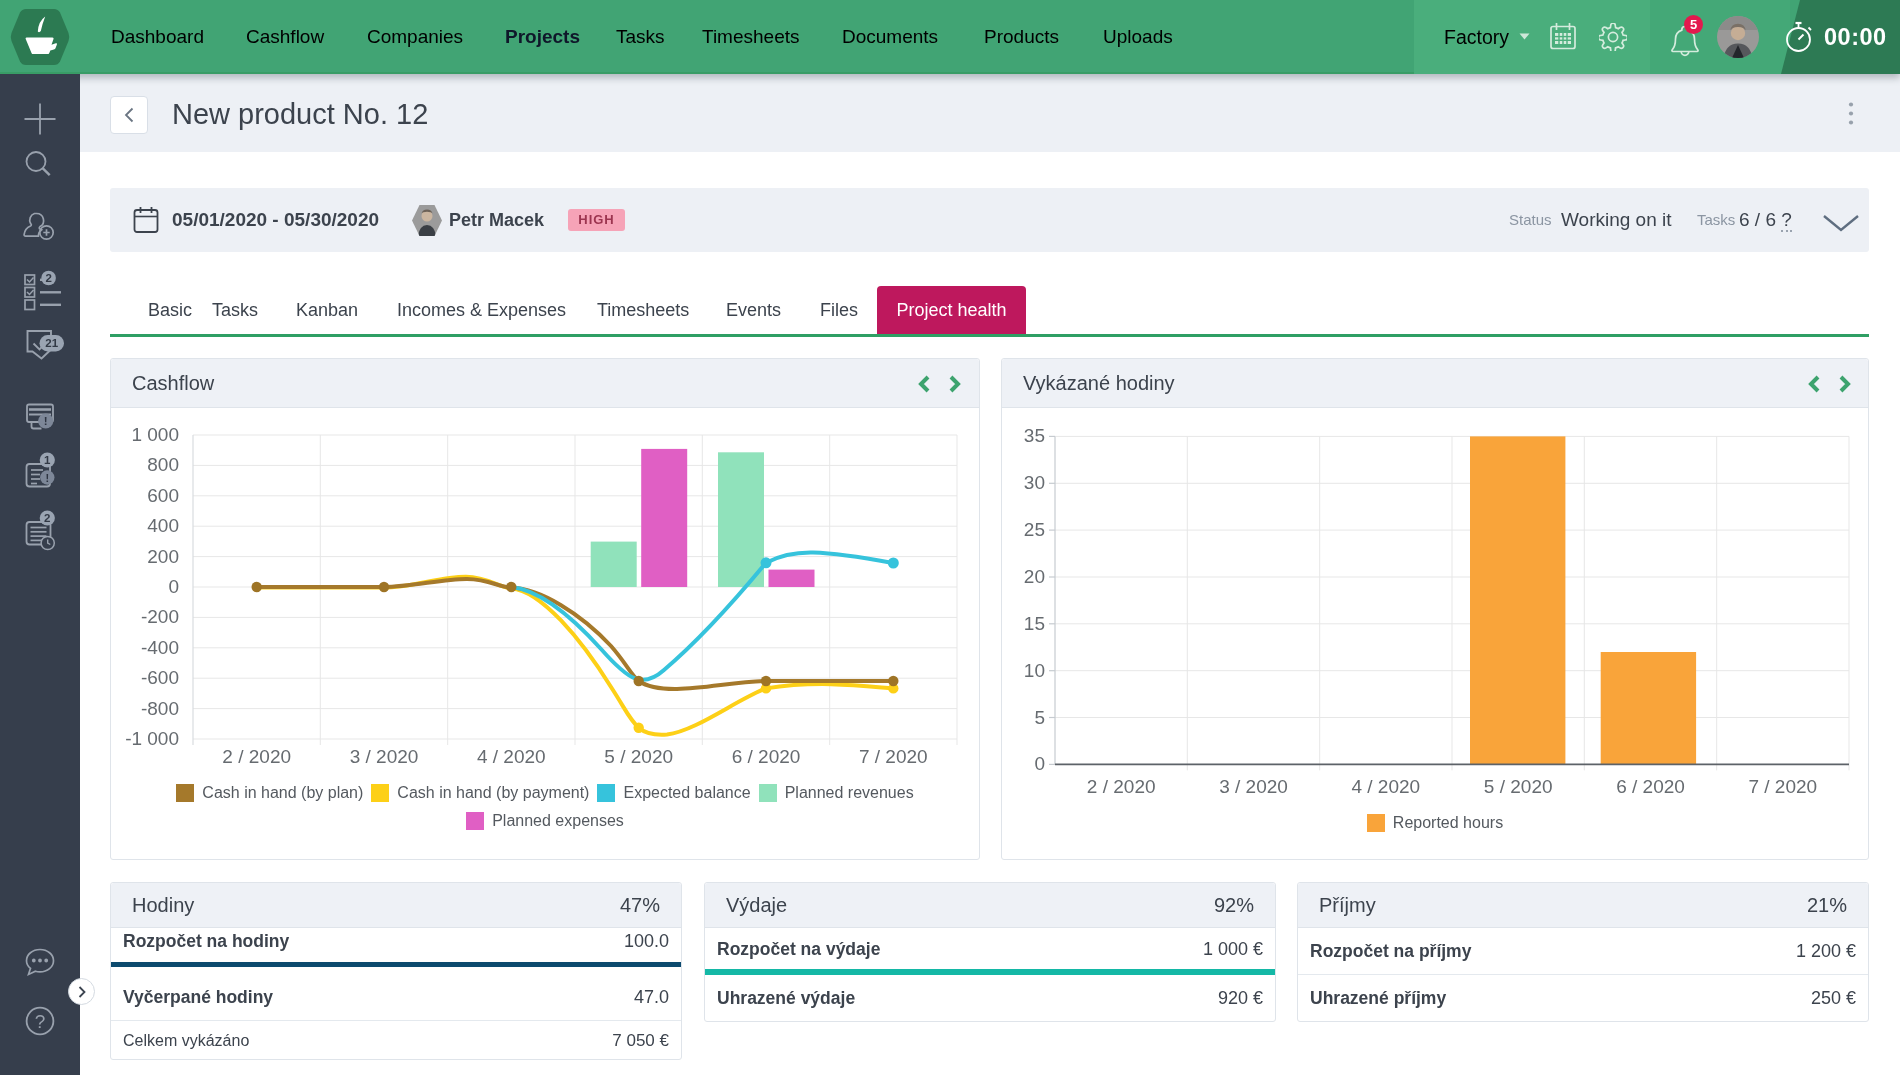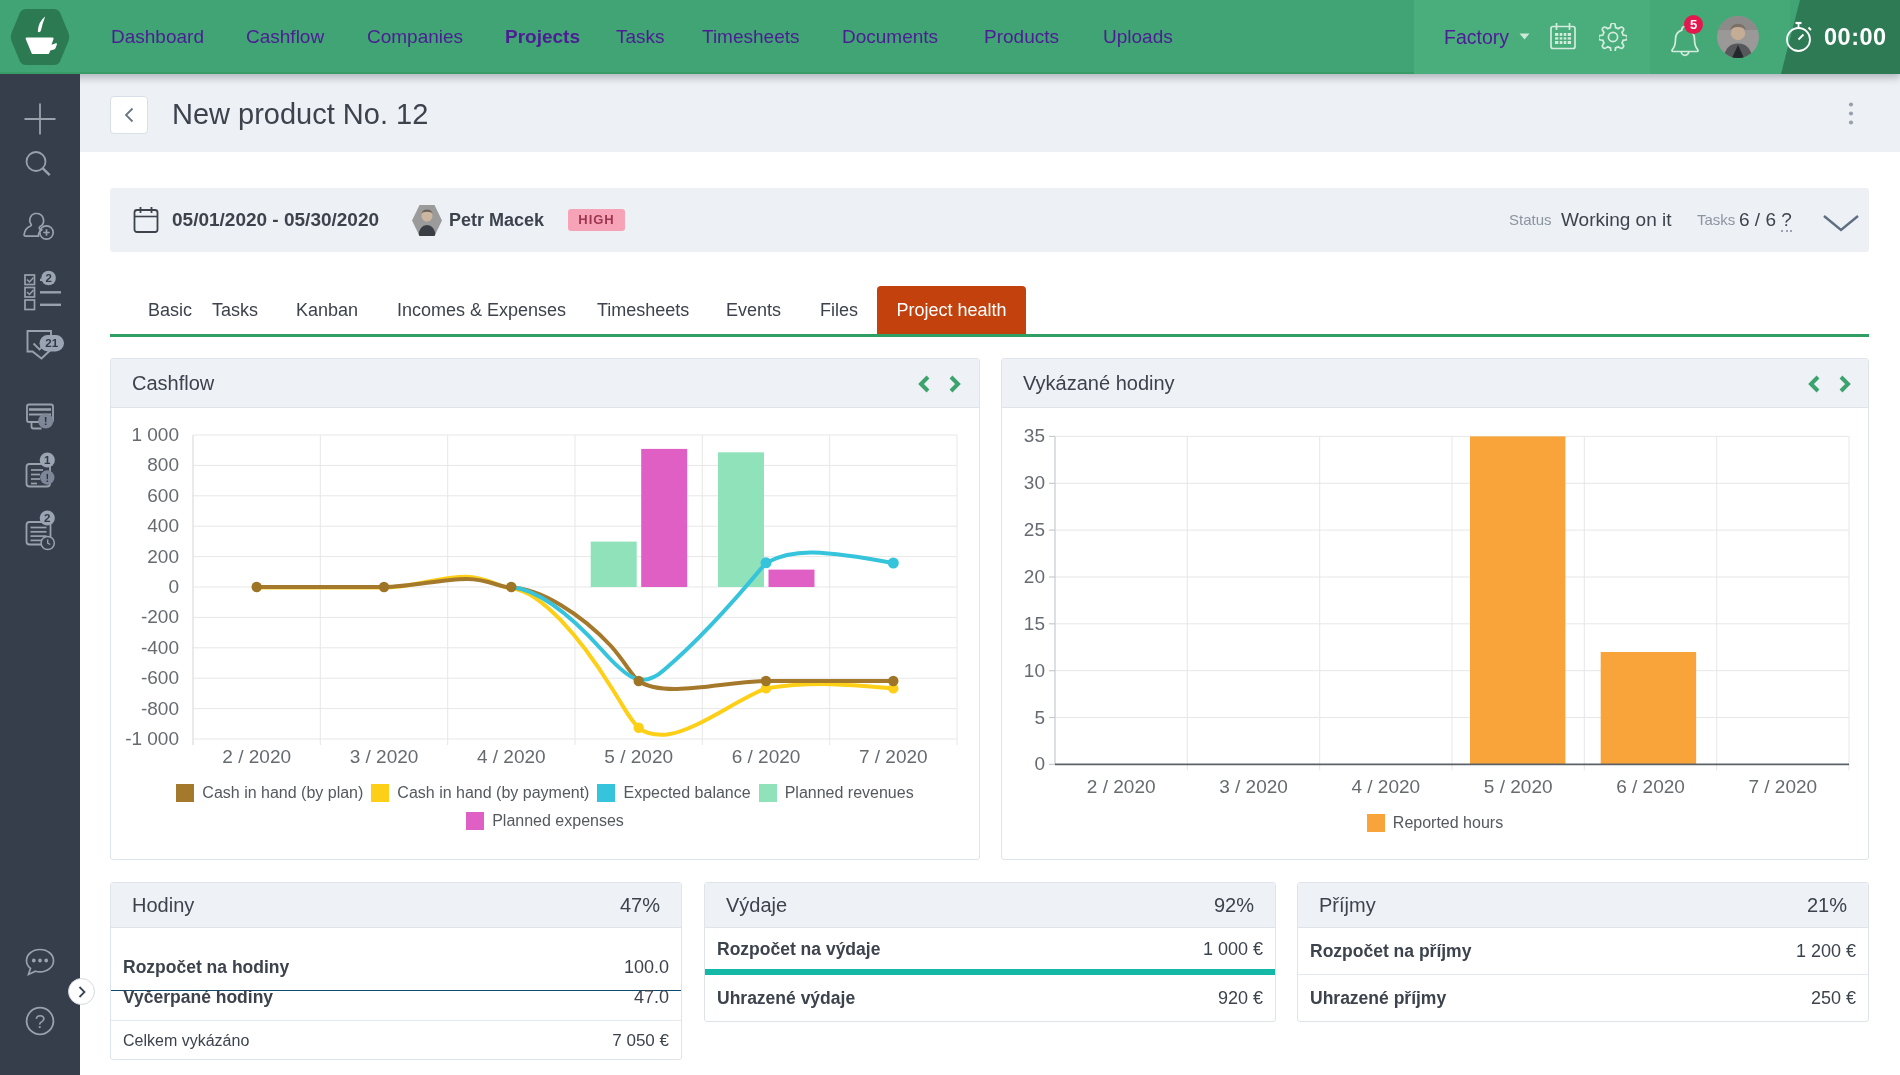--- a/index.html
+++ b/index.html
@@ -7,38 +7,38 @@
     font-family:"Liberation Sans", sans-serif; }
   .abs { position:absolute; }
   
   #nav { position:absolute; left:0; top:0; width:1900px; height:74px; background:#41a474; z-index:5;
     border-bottom:2px solid #399c66; box-sizing:content-box; height:72px;
     box-shadow:0 4px 7px rgba(90,100,110,0.4); }
   #nav .liteseg { position:absolute; left:1414px; top:0; width:236px; height:74px; background:#4aae7c; }
   #nav .midseg { position:absolute; left:1650px; top:0; width:140px; height:74px; background:#44a877; }
   #nav .timer { position:absolute; left:1770px; top:0; width:130px; height:74px; background:#2d7a54;
      clip-path:polygon(30px 0, 130px 0, 130px 74px, 11px 74px); }
-  .navitem { position:absolute; top:0; height:74px; line-height:74px; font-size:19px; color:#4c1d95; white-space:nowrap; }
-  .navitem.active { color:#4c1d95; font-weight:bold; }
+  .navitem { position:absolute; top:0; height:74px; line-height:74px; font-size:19px; color:#000000; white-space:nowrap; }
+  .navitem.active { color:#0f172a; font-weight:bold; }
   
   #side { position:absolute; left:0; top:74px; width:80px; height:1001px; background:#363e4c; z-index:6; }
   
   #main { position:absolute; left:80px; top:74px; width:1820px; height:1001px; background:#ffffff; }
   #titleband { position:absolute; left:0; top:0; width:1820px; height:78px; background:#edf0f5; }
   #backbtn { position:absolute; left:30px; top:22px; width:38px; height:38px; background:#fff;
      border:1px solid #d9dfe7; border-radius:4px; }
   #pagetitle { position:absolute; left:92px; top:24px; font-size:29px; color:#3c434d; }
   #infobar { position:absolute; left:30px; top:114px; width:1759px; height:64px; background:#edf0f5; border-radius:3px; }
   .ibtext { position:absolute; top:0; height:64px; line-height:64px; white-space:nowrap; }
   #highbadge { position:absolute; left:458px; top:21px; width:57px; height:22px; background:#f6a3b7;
      border-radius:3px; color:#9c3550; font-size:13px; font-weight:bold; letter-spacing:1px;
      text-align:center; line-height:22px; }
   
   .tab { position:absolute; top:212px; height:48px; line-height:48px; font-size:18px; color:#3c434d; }
-  #tabactive { position:absolute; left:797px; top:212px; width:149px; height:48px; background:#c2410c;
+  #tabactive { position:absolute; left:797px; top:212px; width:149px; height:48px; background:#be185d;
      border-radius:4px 4px 0 0; color:#fff; font-size:18px; text-align:center; line-height:48px; }
   #tabline { position:absolute; left:30px; top:260px; width:1759px; height:3px; background:#2f9f64; }
   
   .card { position:absolute; background:#fff; border:1px solid #dfe4ea; border-radius:3px; }
   .cardhead { position:absolute; left:0; top:0; right:0; height:49px; background:#eef1f6;
      border-bottom:1px solid #dfe4ea; border-radius:3px 3px 0 0; }
   .cardhead .ttl { position:absolute; left:21px; top:0; height:49px; line-height:49px; font-size:20px; color:#3c434d; }
   .cardhead .pct { position:absolute; right:21px; top:0; height:49px; line-height:49px; font-size:20px; color:#3c434d; }
   .trow { position:absolute; left:0; right:0; }
   .trow .lbl { position:absolute; left:12px; top:0; bottom:0; display:flex; align-items:center;
@@ -404,21 +404,21 @@
     </svg>
     <div class="legendrow" style="top:450px;">
       <span class="lgi"><i style="background:#f9a43a"></i>Reported hours</span>
     </div>
   </div>
   <div id="sum1" class="card" style="left:30px; top:808px; width:572px; height:178px;">
     <div class="cardhead" style="height:45px;">
         <span class="ttl" style="height:45px;line-height:45px;">Hodiny</span>
         <span class="pct" style="height:45px;line-height:45px;">47%</span>
       </div>
-    <div class="trow" style="top:62px; height:46px; border-bottom:1px solid #0c4a6e;">
+    <div class="trow" style="top:38px; height:46px; border-bottom:5px solid #0c4a6e;">
         <span class="lbl">Rozpočet na hodiny</span>
         <span class="val">100.0</span>
       </div>
     <div class="trow" style="top:92px; height:46px; border-bottom:1px solid #e4e9ee;">
         <span class="lbl">Vyčerpané hodiny</span>
         <span class="val">47.0</span>
       </div>
     <div class="trow" style="top:138px; height:39px;">
         <span class="lbl" style="font-weight:normal; font-size:16px;">Celkem vykázáno</span>
         <span class="val" style="font-size:17px;">7 050 €</span>

